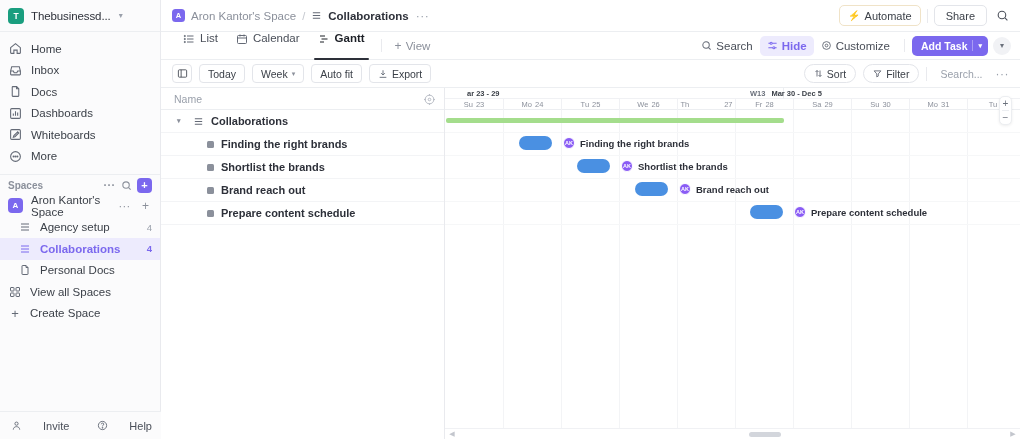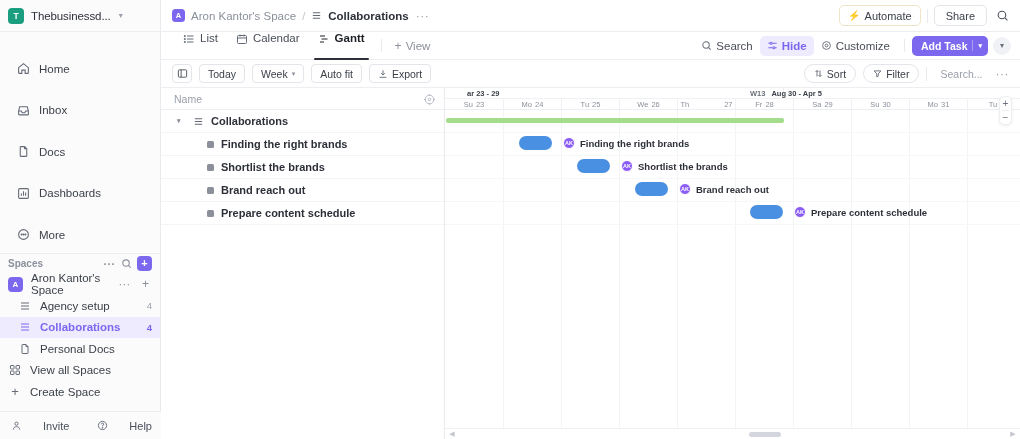--- a/index.html
+++ b/index.html
@@ -33,24 +33,23 @@
     font-size: 8.5px; font-weight: 700;
     display: flex; align-items: center; justify-content: center;
     flex: none;
   }
   .ws-name { font-size: 11.5px; font-weight: 400; color: #2d3039; letter-spacing: -.1px; }
   .chev { color: #9aa0ab; font-size: 8px; margin-left: 1px; }
 
   .nav { padding: 6px 0 2px 0; }
   .nav-item {
     height: 21.5px; display: flex; align-items: center;
-    padding: 0 16px; gap: 9px;
+    padding: 0 8px; gap: 9px;
     font-size: 11.5px; color: #3c4149;
     cursor: pointer;
-    margin-top: 20px;
   }
   .ico { width: 14px; height: 14px; flex: none; display: flex; align-items: center; justify-content: center; color: #646a76; }
   .ico svg { display: block; }
 
   .sep { height: 1px; background: #eceef1; margin: 5px 0 0 0; }
 
   .sec-row {
     height: 20px; display: flex; align-items: center;
     padding: 0 8px; gap: 4px;
     font-size: 10px; color: #8b909b; font-weight: 600;
@@ -321,20 +320,29 @@
         <span>Docs</span>
       </div>
       <div class="nav-item">
         <span class="ico">
             <svg width="13" height="13" viewBox="0 0 24 24" fill="none" stroke="currentColor" stroke-width="2">
               <rect x="3" y="3" width="18" height="18" rx="2"></rect>
               <path d="M8 16v-4M12 16V8M16 16v-6"></path>
             </svg>
           </span>
         <span>Dashboards</span>
+      </div>
+      <div class="nav-item">
+        <span class="ico">
+            <svg width="13" height="13" viewBox="0 0 24 24" fill="none" stroke="currentColor" stroke-width="2">
+              <rect x="3" y="3" width="18" height="18" rx="2"></rect>
+              <path d="M16 7l-7 7-1 3 3-1 7-7z"></path>
+            </svg>
+          </span>
+        <span>Whiteboards</span>
       </div>
       <div class="nav-item">
         <span class="ico">
             <svg width="13" height="13" viewBox="0 0 24 24" fill="none" stroke="currentColor" stroke-width="2">
               <circle cx="12" cy="12" r="9"></circle>
               <circle cx="8.5" cy="12" r=".9" fill="currentColor"></circle>
               <circle cx="12" cy="12" r=".9" fill="currentColor"></circle>
               <circle cx="15.5" cy="12" r=".9" fill="currentColor"></circle>
             </svg>
           </span>
@@ -629,21 +637,21 @@
 
       <div class="gright">
 
         <div class="wk-head">
           <div class="wk" style="left:16px;width:338px;border-left:none;">
             <span class="wnum"></span>
             <span>ar 23 - 29</span>
           </div>
           <div class="wk" style="left:338px;width:402px;">
             <span class="wnum" style="margin-left:-36px;margin-right:6px;">W13</span>
-            <span>Aug 30 - Apr 5</span>
+            <span>Mar 30 - Dec 5</span>
           </div>
         </div>
 
         <div class="day-head">
           <div class="day" style="left:0px;width:58px;border-left:none;">
               <span>Su</span>
               <span class="dnum">23</span>
             </div>
           <div class="day" style="left:58px;width:58px;">
               <span>Mo</span>

